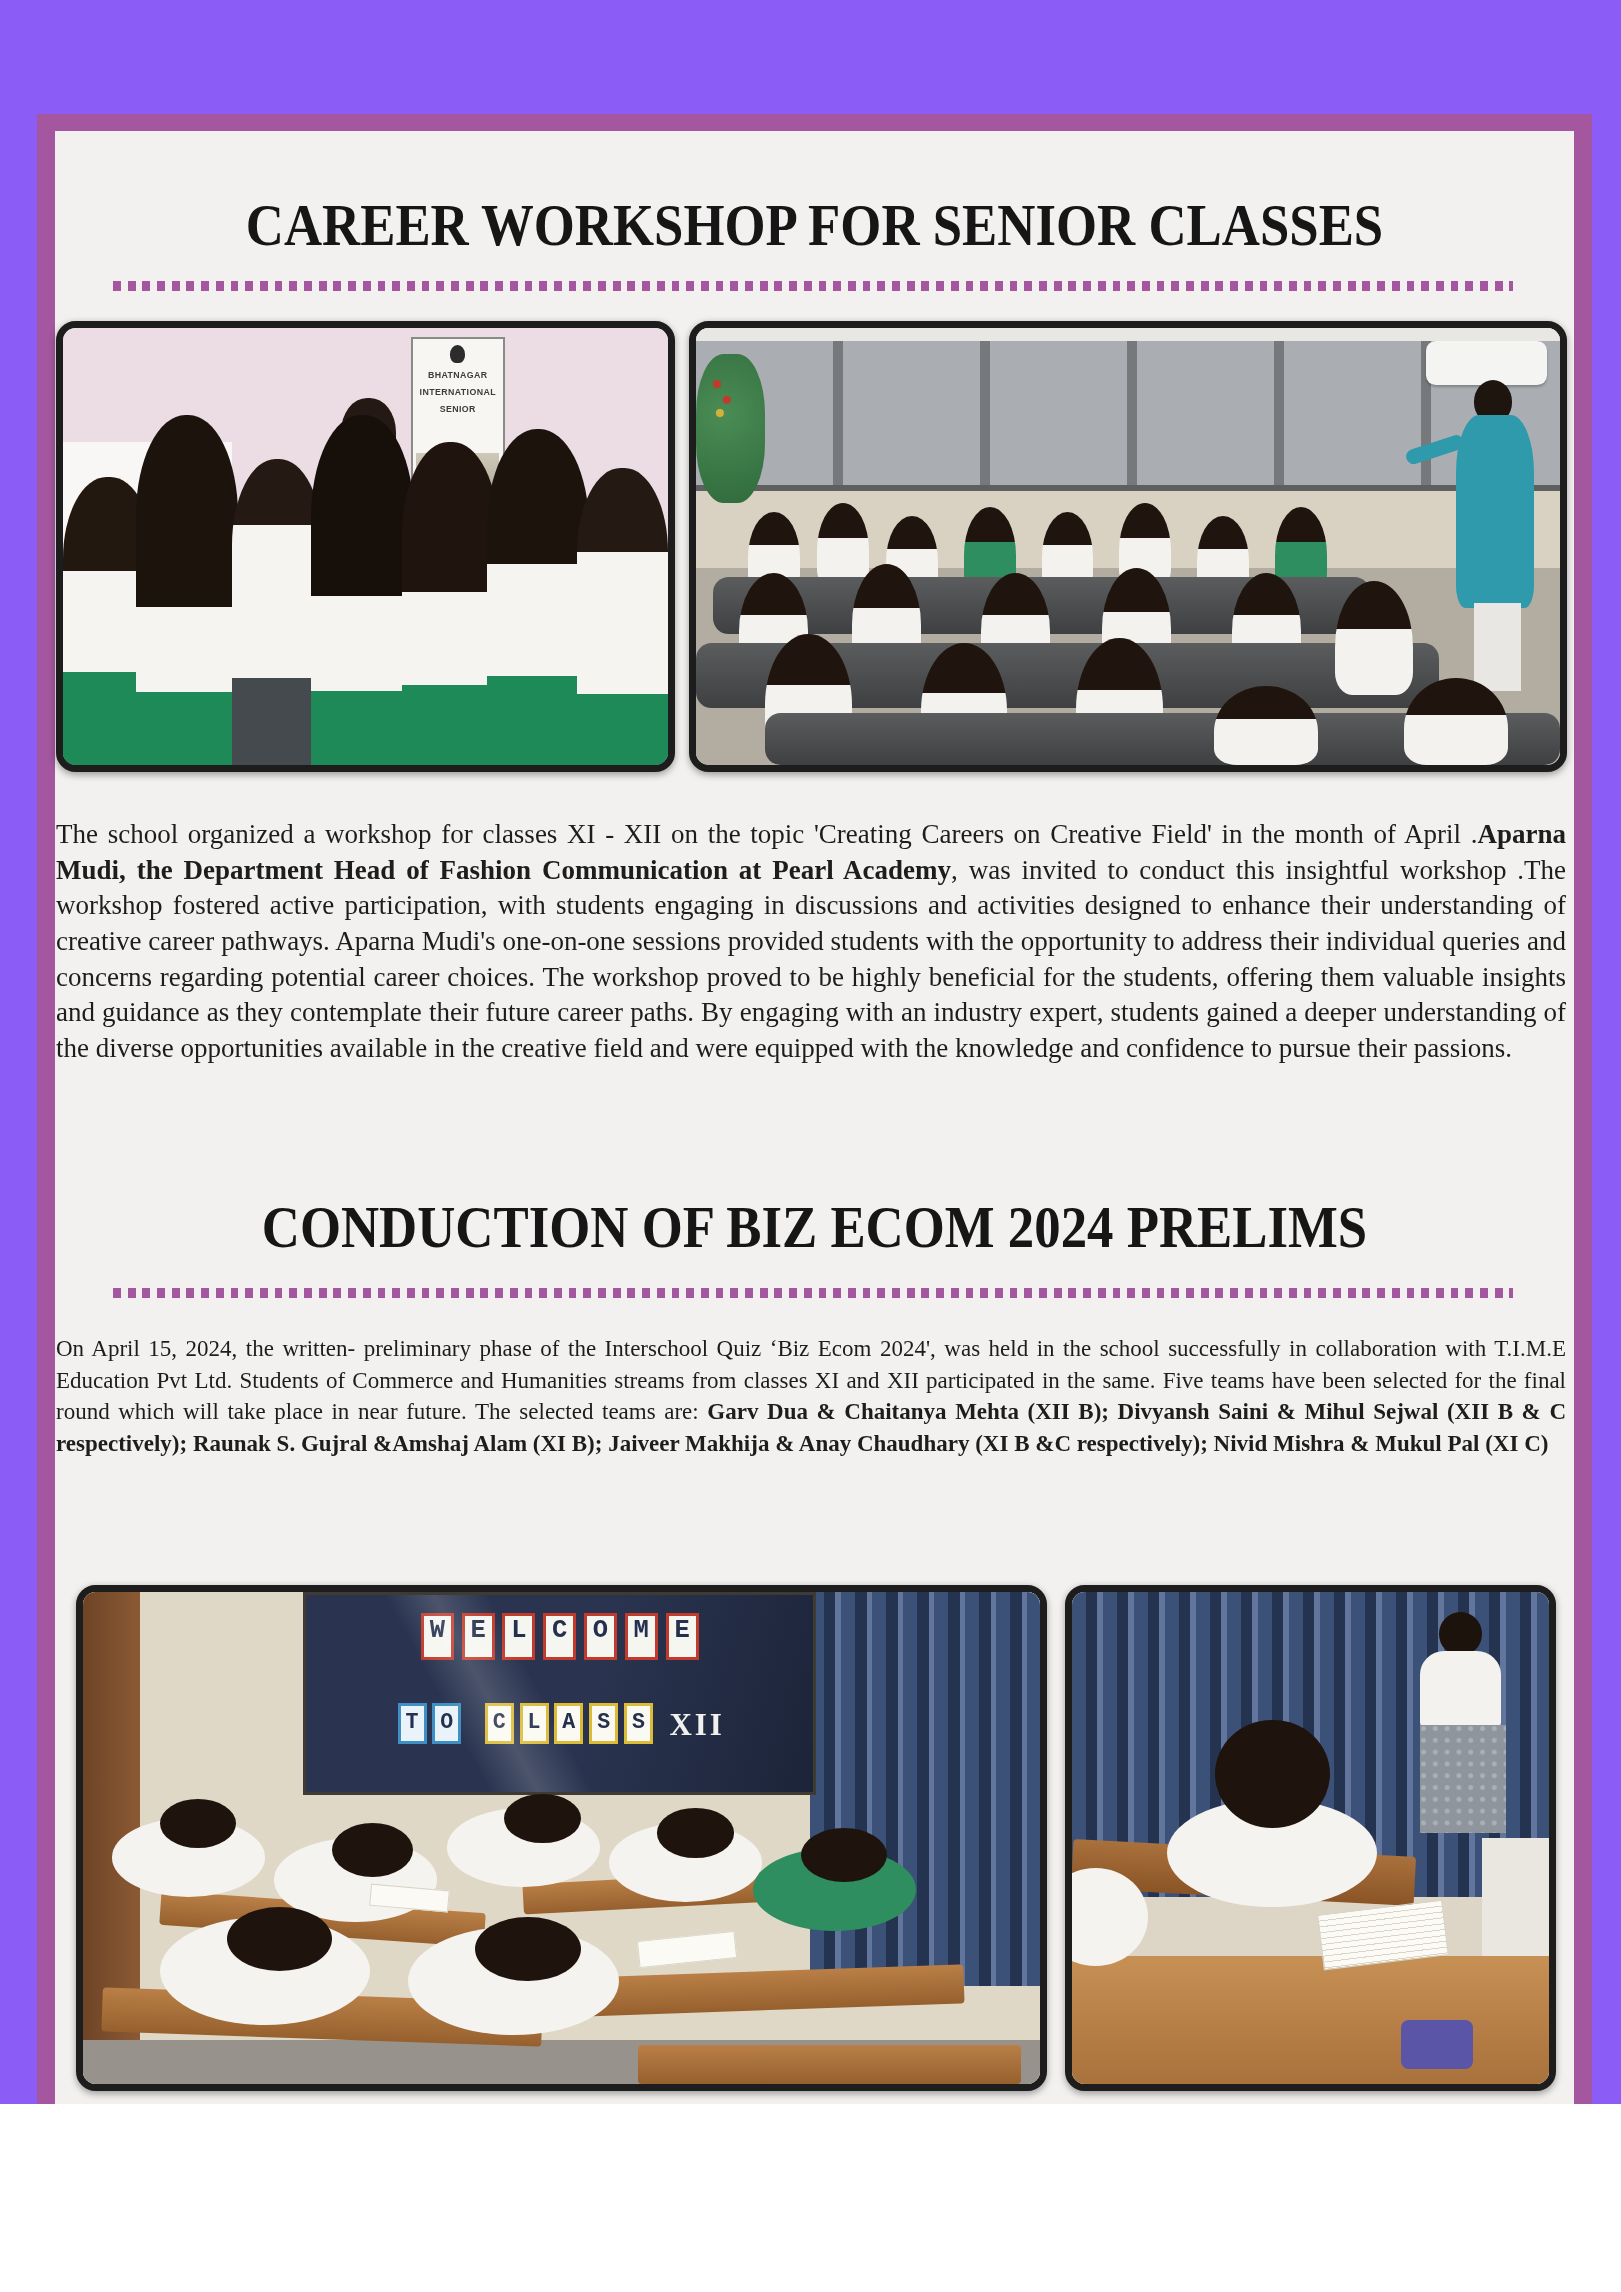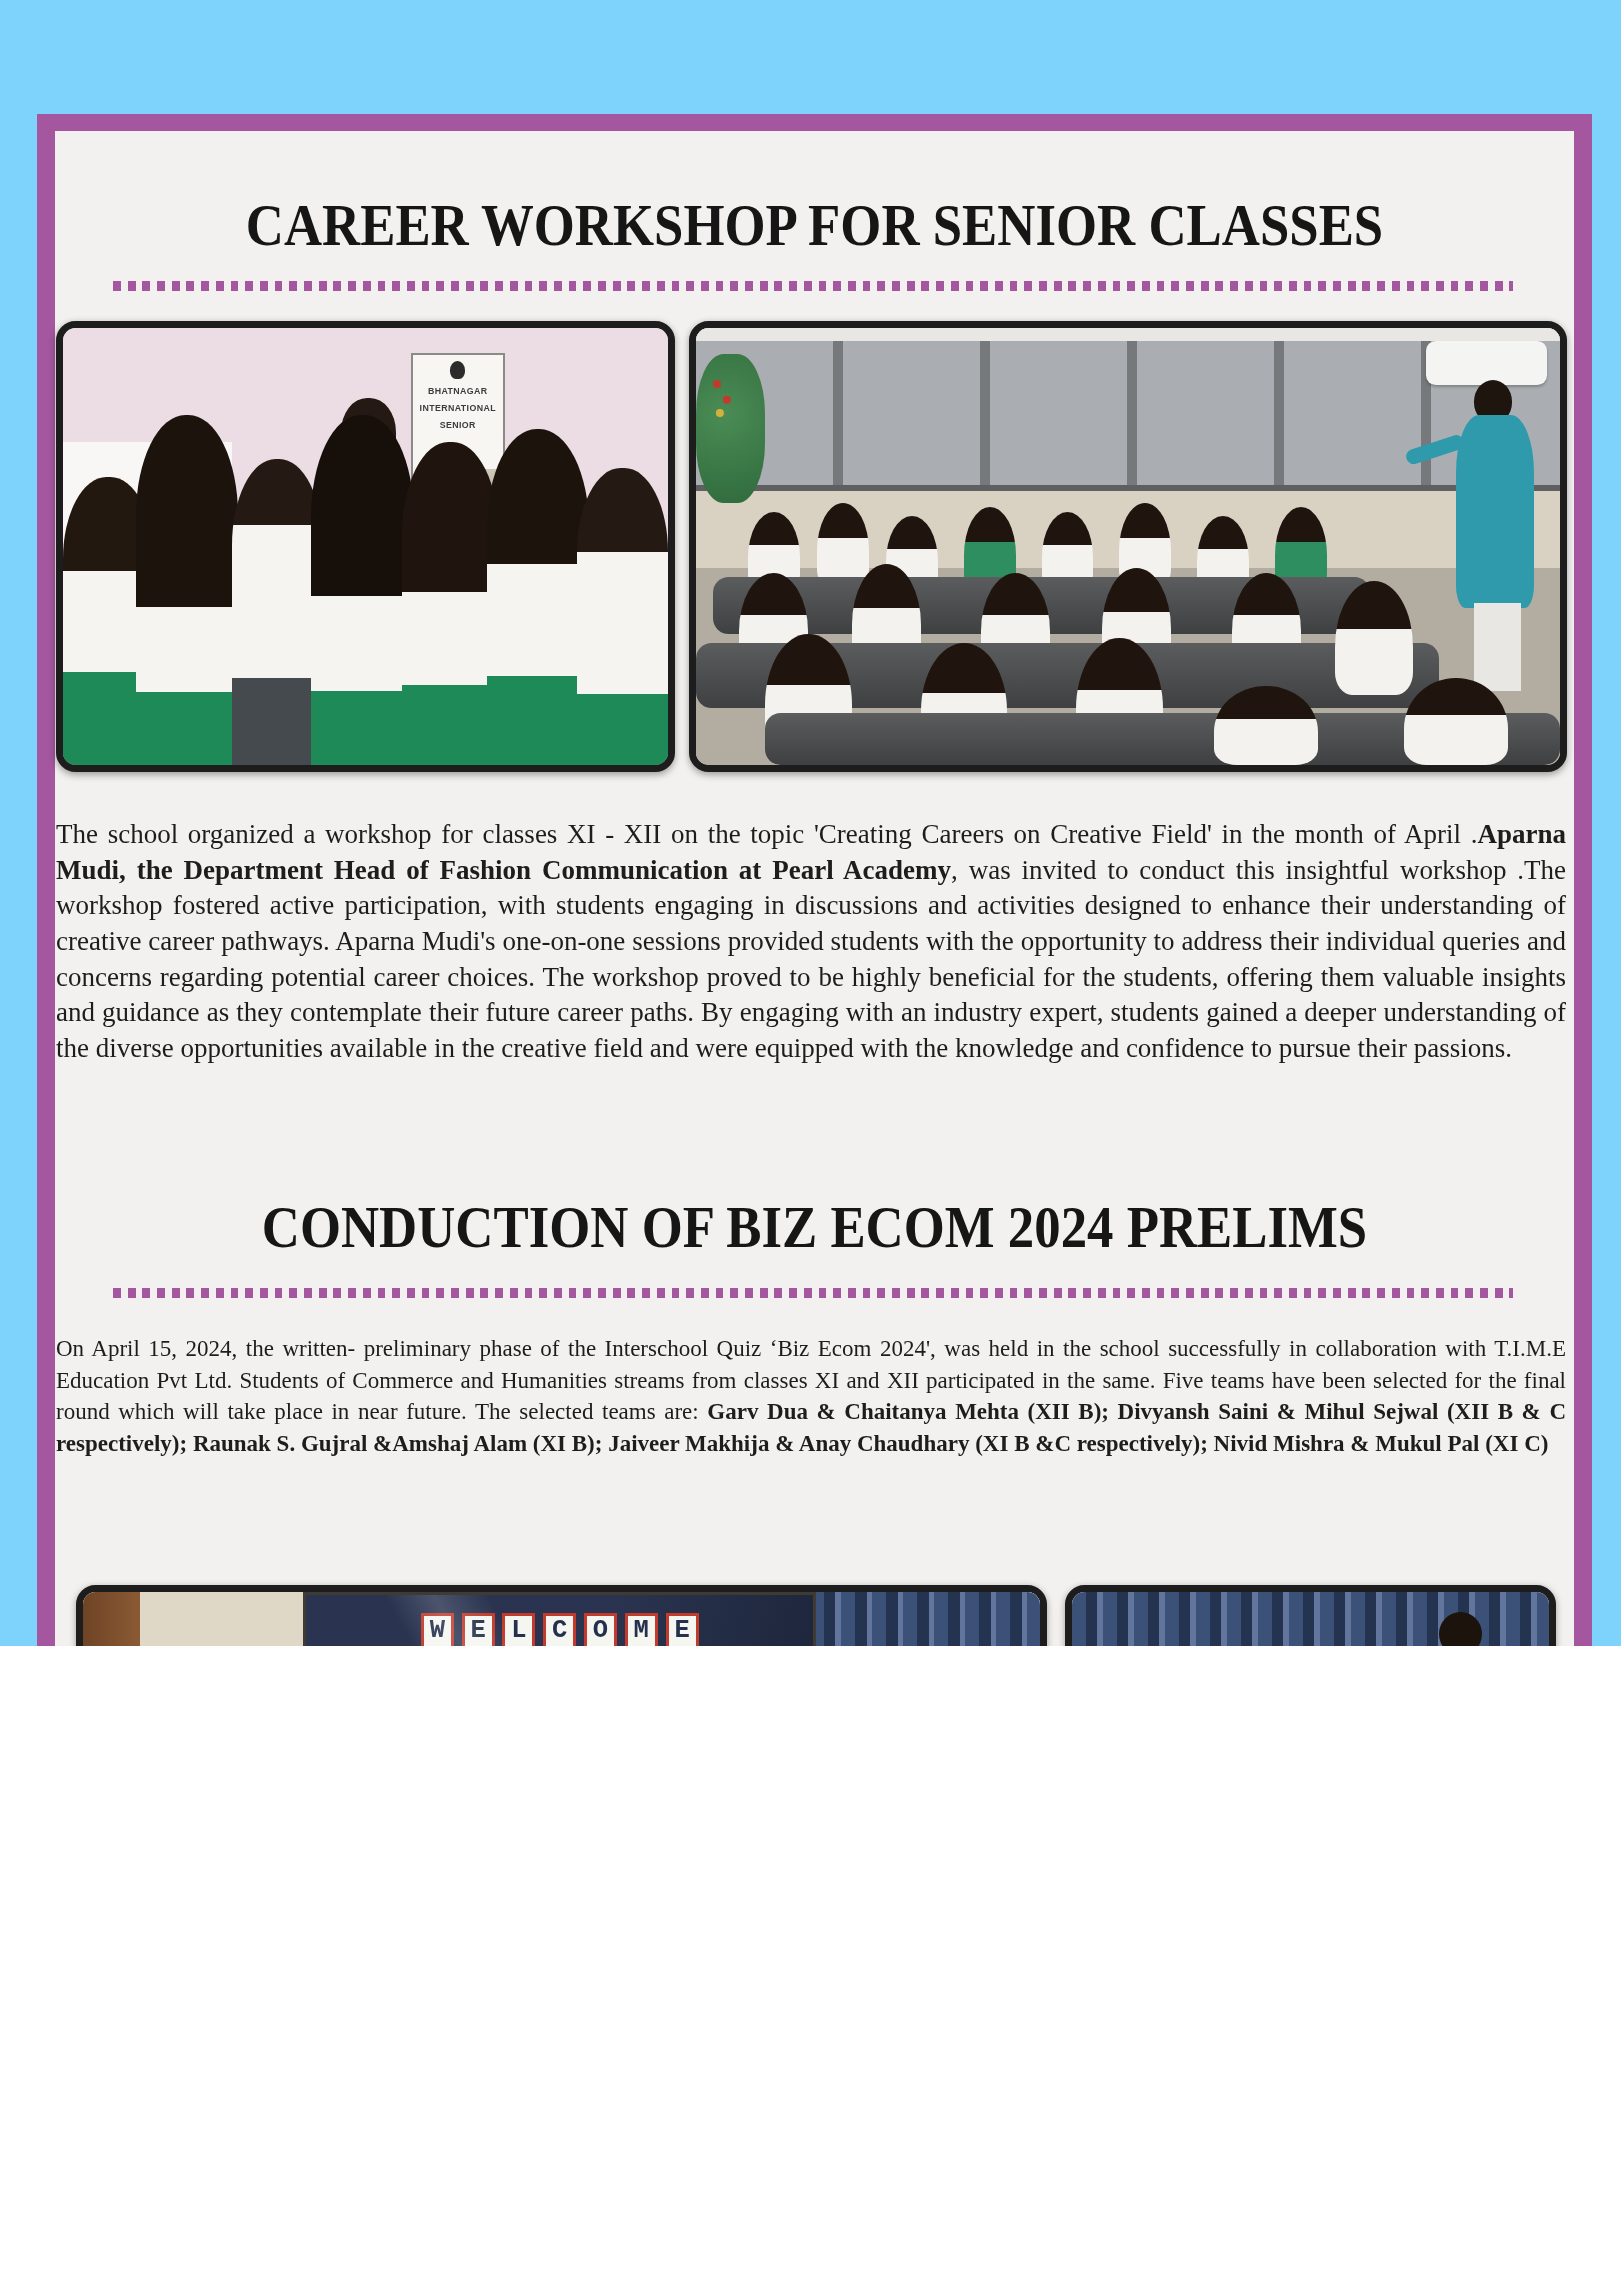--- a/index.html
+++ b/index.html
@@ -1,16 +1,16 @@
 <!DOCTYPE html>
 <html style="--accent: #a4569e; --paper: #f2f1ef; --strip: #d8d9da;"><head>
 <meta charset="utf-8">
 <style>
   html,body{margin:0;padding:0;background:#ffffff;}
-  .page{position:relative;width:1621px;height:1646px;background:#7dd3fc;overflow:hidden;
+  .page{position:relative;width:1621px;height:2104px;background:#8b5cf6;overflow:hidden;
         font-family:"Liberation Serif",serif;color:#1b1b1b;}
   
   .frame{position:absolute;left:37px;top:114px;width:1555px;height:2067px;
          background:var(--accent,#a4569e);}
   .paper{position:absolute;left:55px;top:131px;width:1519px;height:2032px;
          background:var(--paper,#f2f1ef);}
   
   .sec-title{position:absolute;left:55px;width:1519px;text-align:center;
              font-weight:700;font-size:55px;letter-spacing:0px;color:#161616;
              transform:scale(.96,1.08);transform-origin:center;white-space:nowrap;}
@@ -51,21 +51,21 @@
   .brow2{top:55%;}
   .brow .tile{display:inline-block;box-sizing:border-box;width:33px;height:47px;line-height:39px;
         margin:0 3.9px;background:#f6f6f1;color:#24304d;border:3.9px solid #c23a2c;
         font:700 25.5px "Liberation Mono",monospace;text-align:center;}
   .bto .tile{width:29px;height:41px;line-height:33px;font-size:21.6px;border-color:#3e8fc4;background:#eaf3fa;margin:0 2.9px;}
   .bcls .tile{width:29px;height:41px;line-height:33px;font-size:21.6px;border-color:#dcbb37;background:#fbfaf2;margin:0 2.9px;}
   .bxii{display:inline-block;color:#f0f0ec;font:700 31px "Liberation Serif",serif;letter-spacing:2.9px;
         vertical-align:middle;margin-left:9.8px;}
   
   .poster{position:absolute;left:57.5%;top:2%;width:15.5%;height:40%;background:#f7f6f2;
-          border:2px solid #8a8a88;box-sizing:border-box;text-align:center;margin-top:16px;}
+          border:2px solid #8a8a88;box-sizing:border-box;text-align:center;}
   .poster .logo{width:14.7px;height:18.6px;background:#2c2c2c;border-radius:50% 50% 40% 40%;margin:5.9px auto 3.9px;}
   .poster .pline{font-family:"Liberation Sans",sans-serif;font-weight:700;color:#3c3c3c;
           font-size:8.8px;letter-spacing:0.4px;margin-top:6.9px;}
   .poster .building{position:absolute;left:4%;bottom:3%;width:92%;height:30%;
           background:linear-gradient(#cfc9ba,#a8a292),
           repeating-linear-gradient(90deg,rgba(90,85,70,.45) 0 2.9px,transparent 2.9px 9.8px);}
   
   .curt{background:repeating-linear-gradient(90deg,#3c5178 0 13.7px,#233350 13.7px 25.5px,#62759c 25.5px 31px);}
   
   .graystrip{position:absolute;left:116px;top:2114px;width:1459px;height:50px;background:var(--strip,#d8d9da);}

